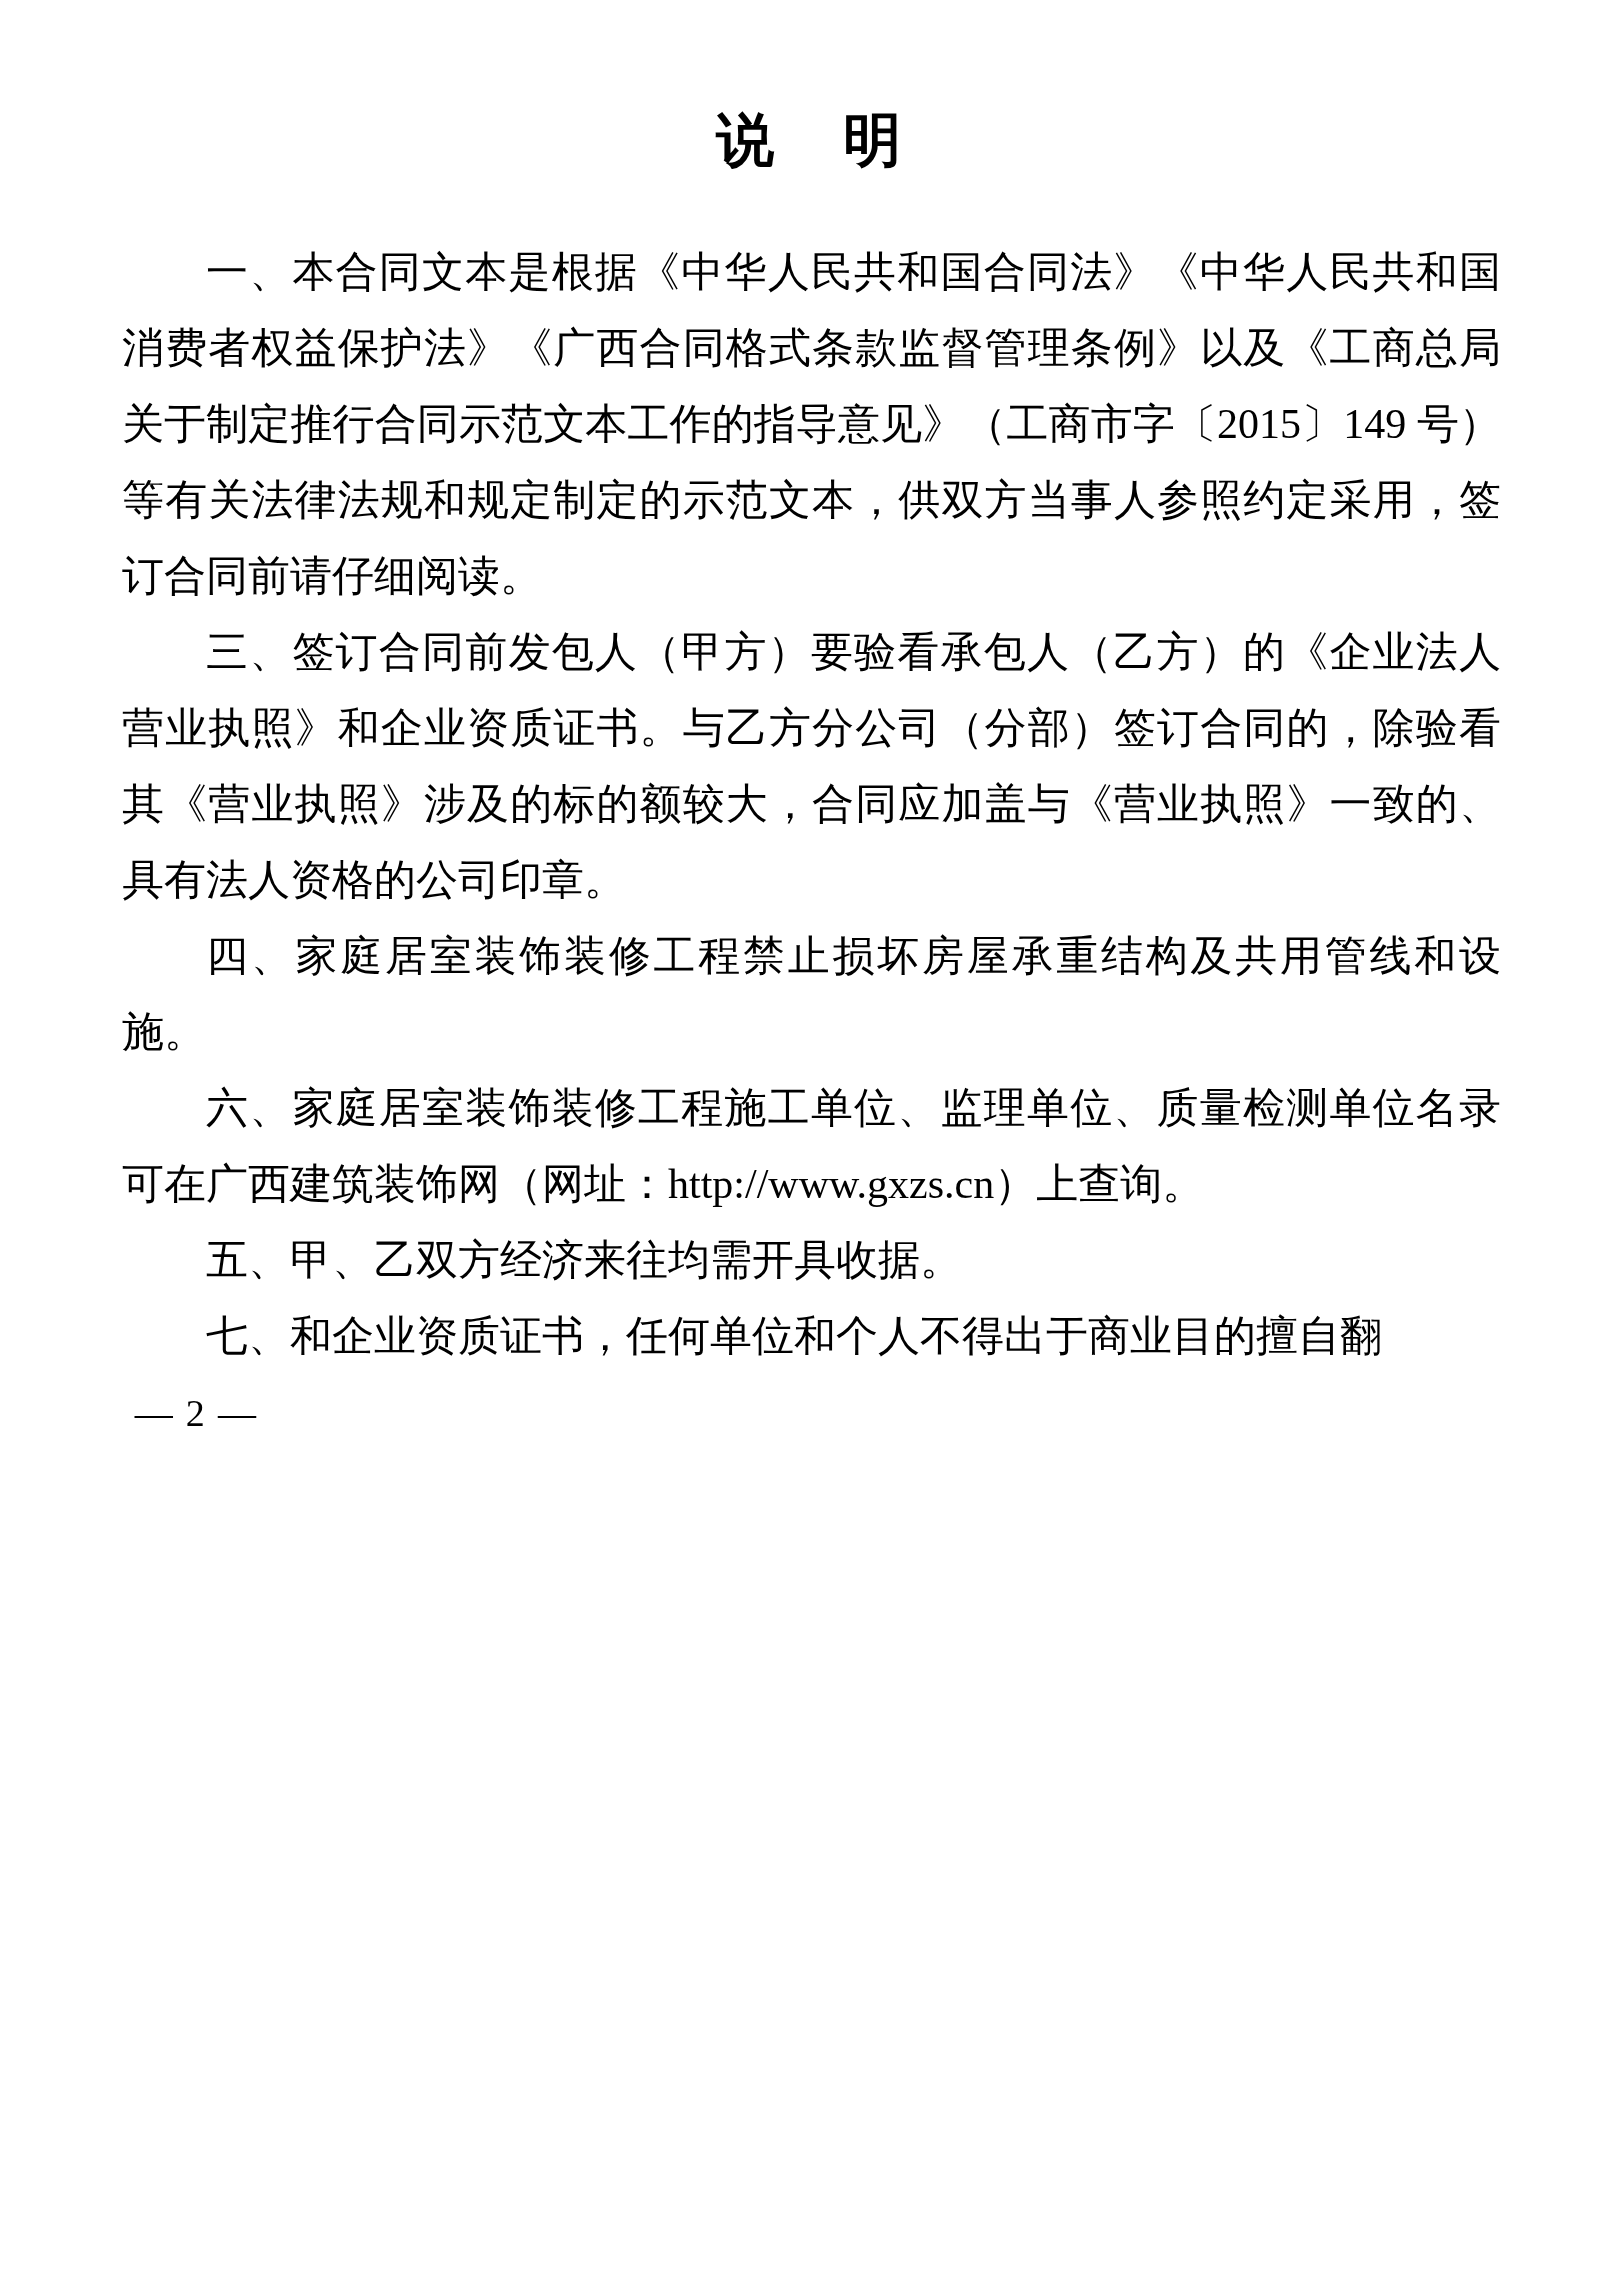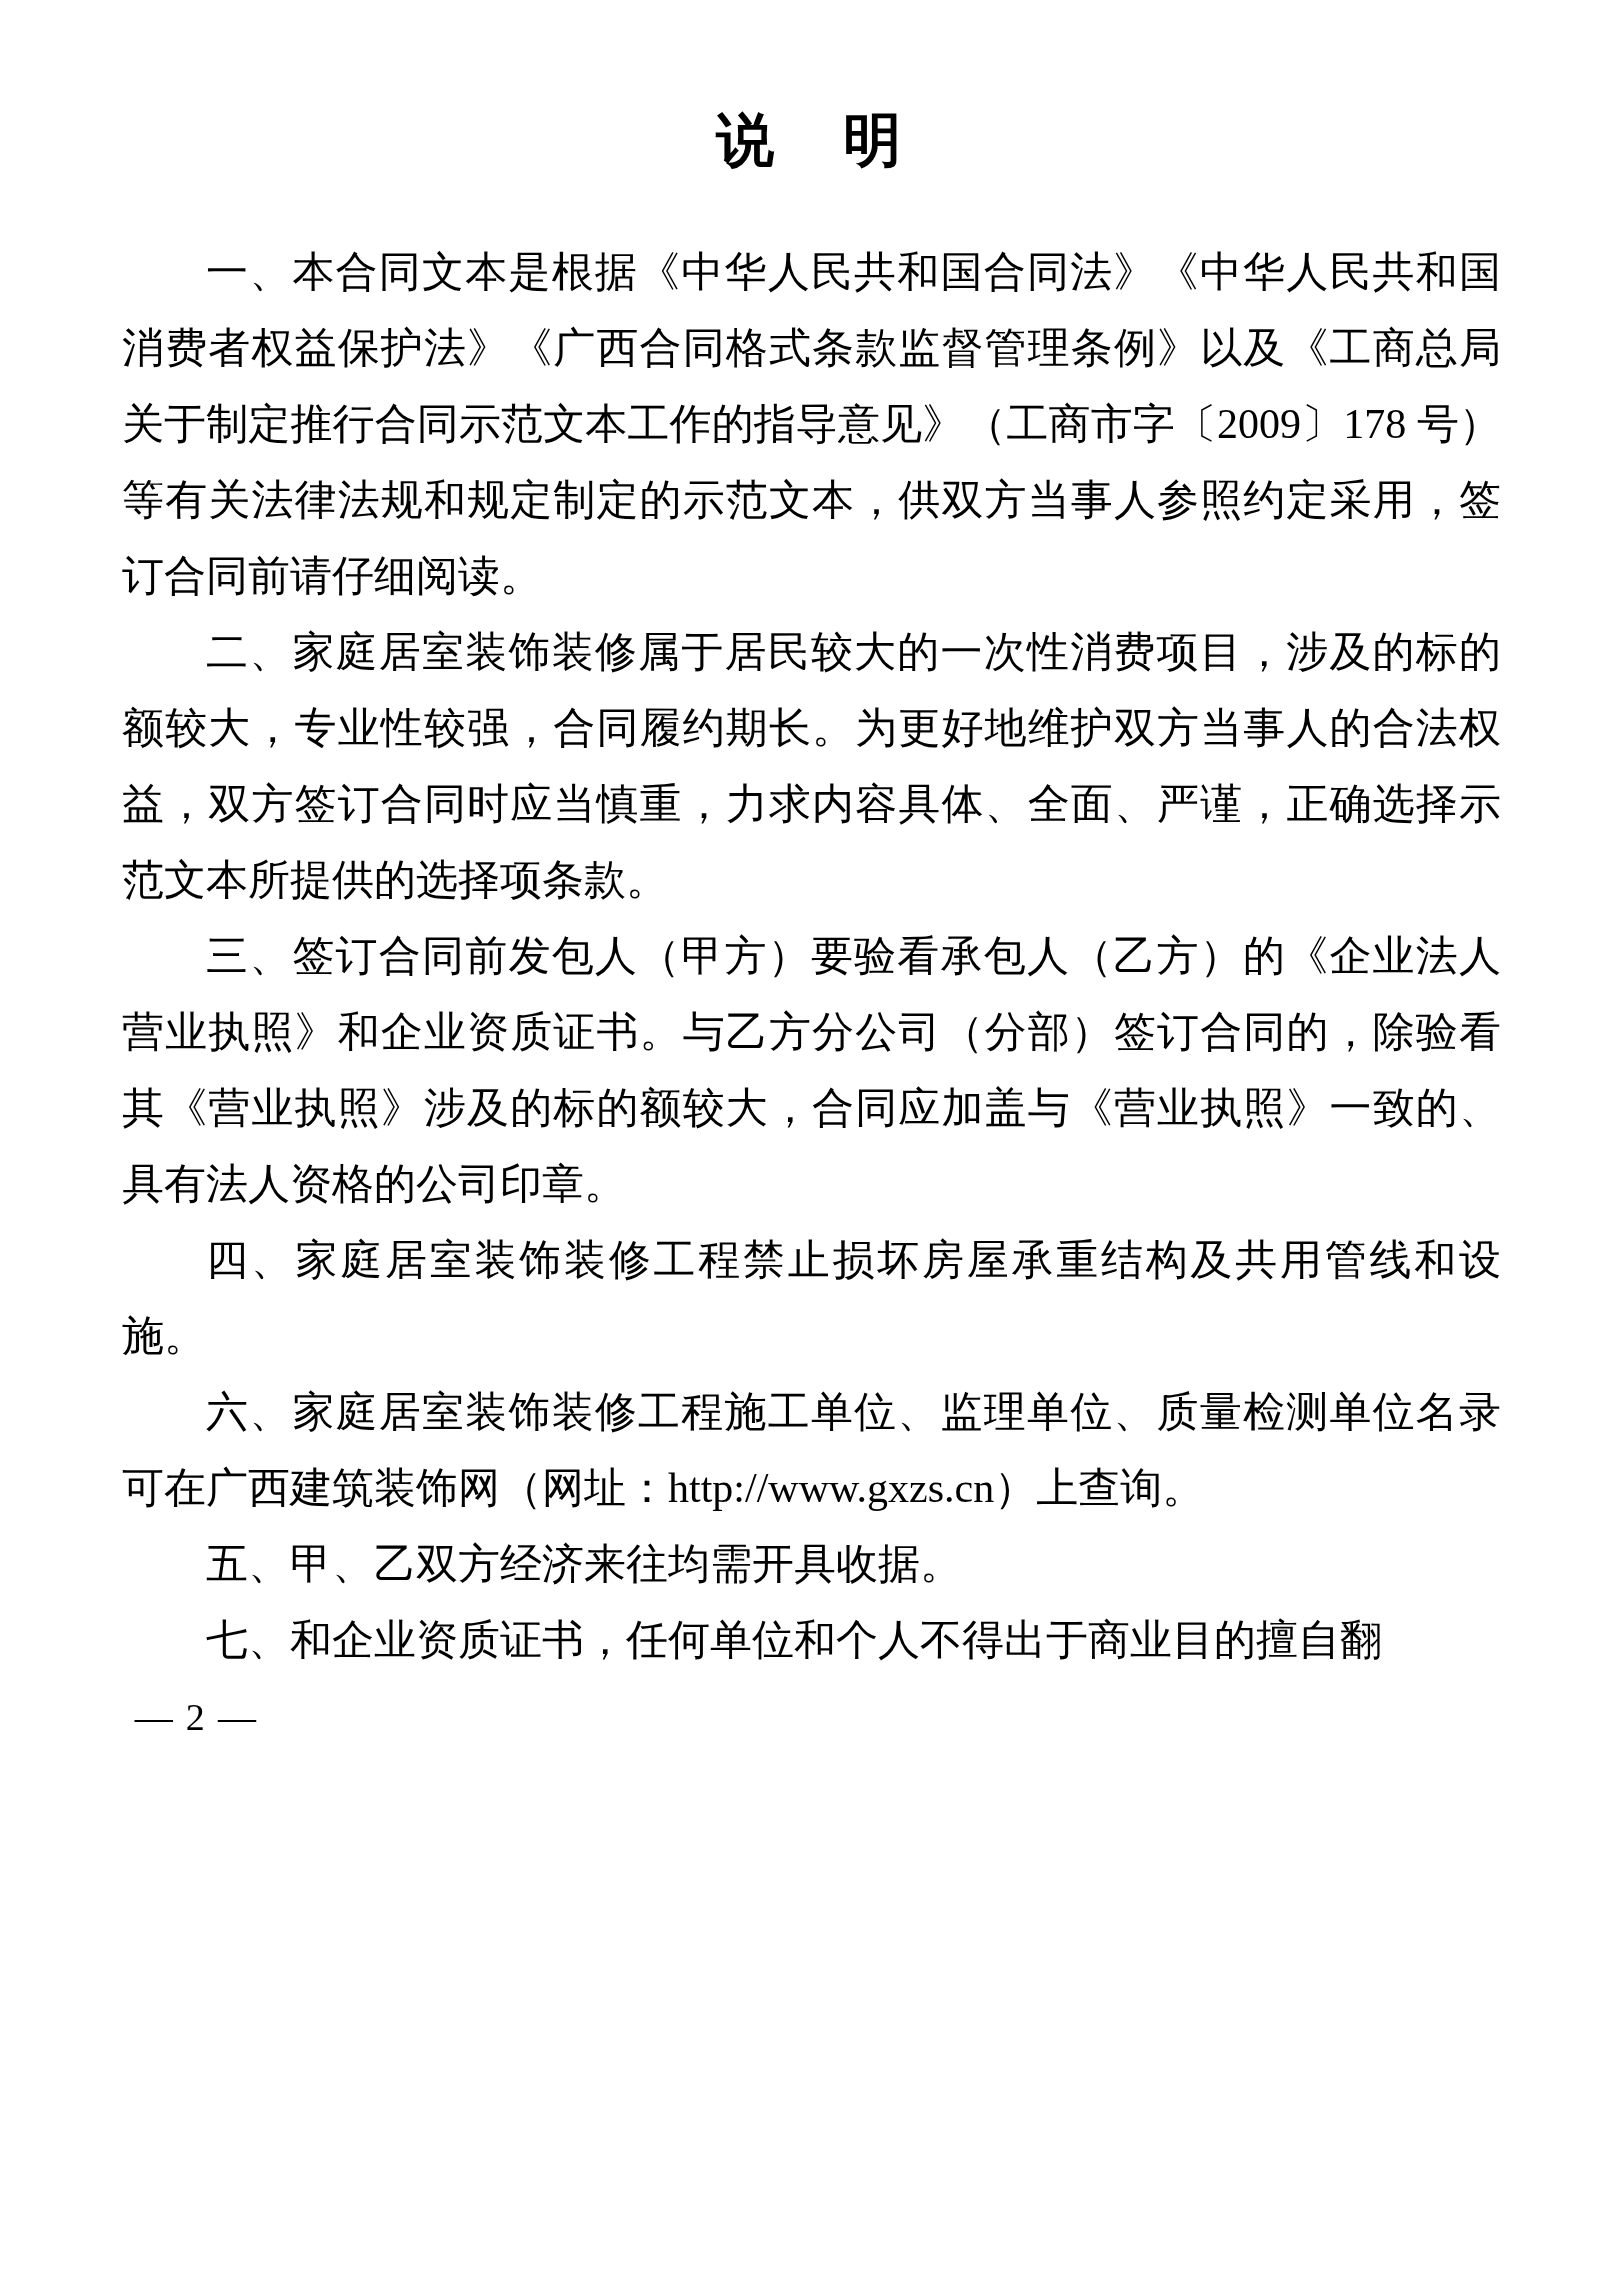--- a/index.html
+++ b/index.html
@@ -48,22 +48,21 @@
   }
 </style>
 </head>
 <body>
 
 <div class="page">
 
   <h1 class="doc-title">说　明</h1>
 
   <div class="doc-content">
-    <p>一、本合同文本是根据《中华人民共和国合同法》《中华人民共和国消费者权益保护法》《广西合同格式条款监督管理条例》以及《工商总局关于制定推行合同示范文本工作的指导意见》（工商市字〔2009〕178 号）等有关法律法规和规定制定的示范文本，供双方当事人参照约定采用，签订合同前请仔细阅读。</p>
-    <p>二、家庭居室装饰装修属于居民较大的一次性消费项目，涉及的标的额较大，专业性较强，合同履约期长。为更好地维护双方当事人的合法权益，双方签订合同时应当慎重，力求内容具体、全面、严谨，正确选择示范文本所提供的选择项条款。</p>
+    <p>一、本合同文本是根据《中华人民共和国合同法》《中华人民共和国消费者权益保护法》《广西合同格式条款监督管理条例》以及《工商总局关于制定推行合同示范文本工作的指导意见》（工商市字〔2015〕149 号）等有关法律法规和规定制定的示范文本，供双方当事人参照约定采用，签订合同前请仔细阅读。</p>
     <p>三、签订合同前发包人（甲方）要验看承包人（乙方）的《企业法人营业执照》和企业资质证书。与乙方分公司（分部）签订合同的，除验看其《营业执照》涉及的标的额较大，合同应加盖与《营业执照》一致的、具有法人资格的公司印章。</p>
     <p>四、家庭居室装饰装修工程禁止损坏房屋承重结构及共用管线和设施。</p>
     <p>六、家庭居室装饰装修工程施工单位、监理单位、质量检测单位名录可在广西建筑装饰网（网址：http://www.gxzs.cn）上查询。</p>
     <p>五、甲、乙双方经济来往均需开具收据。</p>
     <p>七、和企业资质证书，任何单位和个人不得出于商业目的擅自翻</p>
   </div>
 
   <div class="page-footer">— 2 —</div>
 
 </div>

